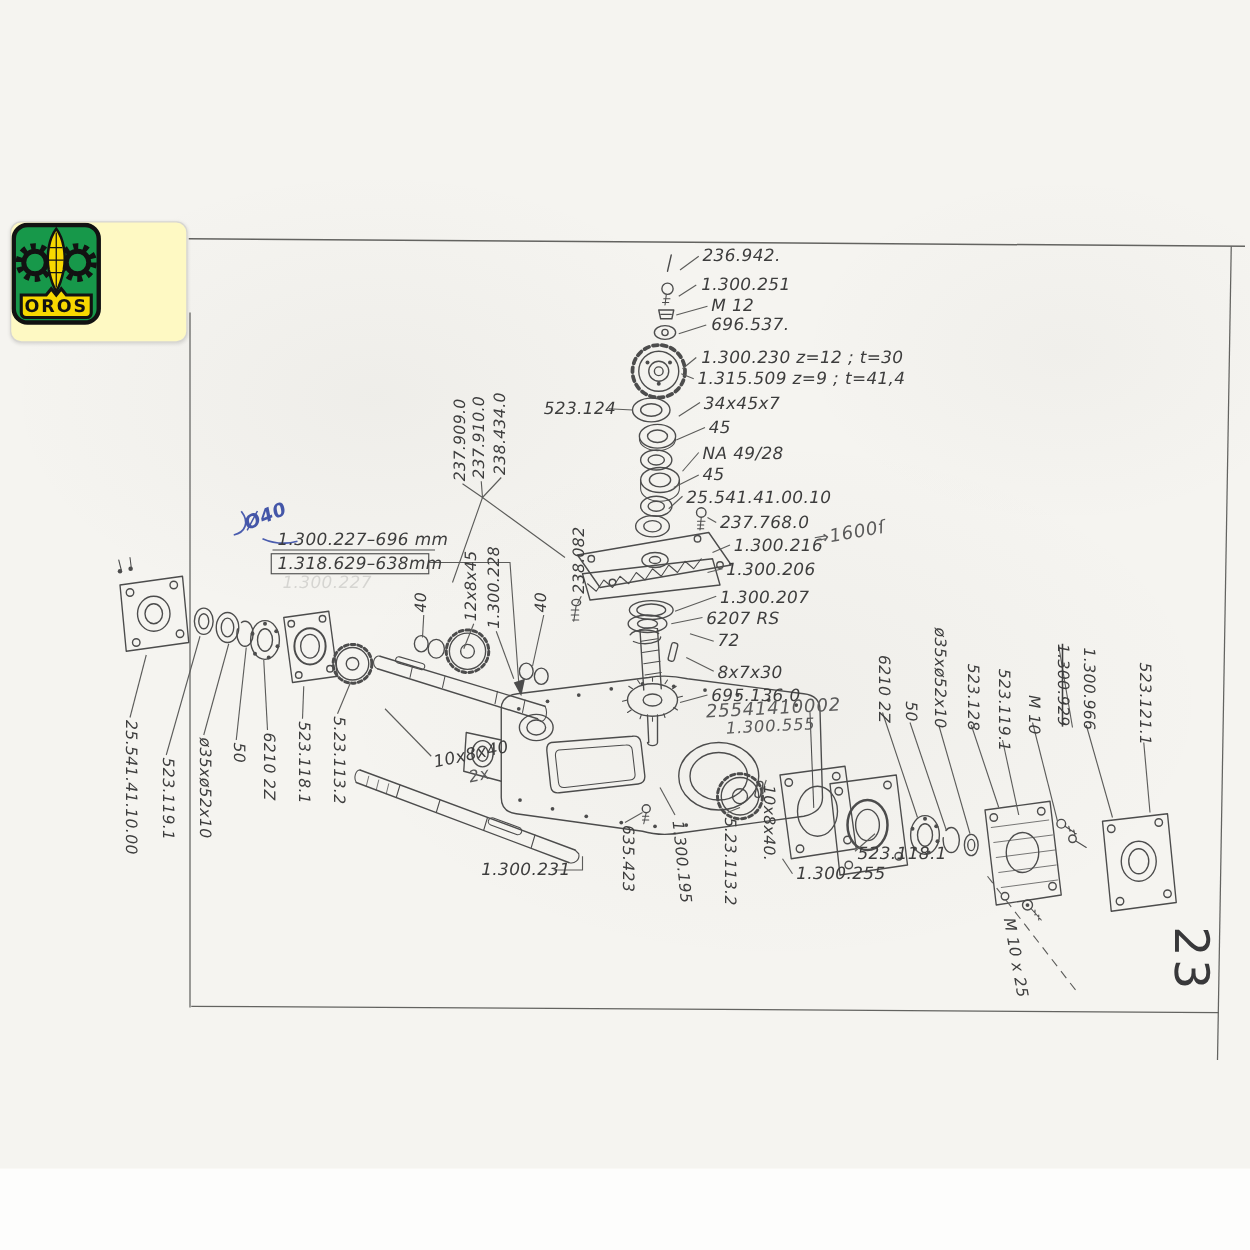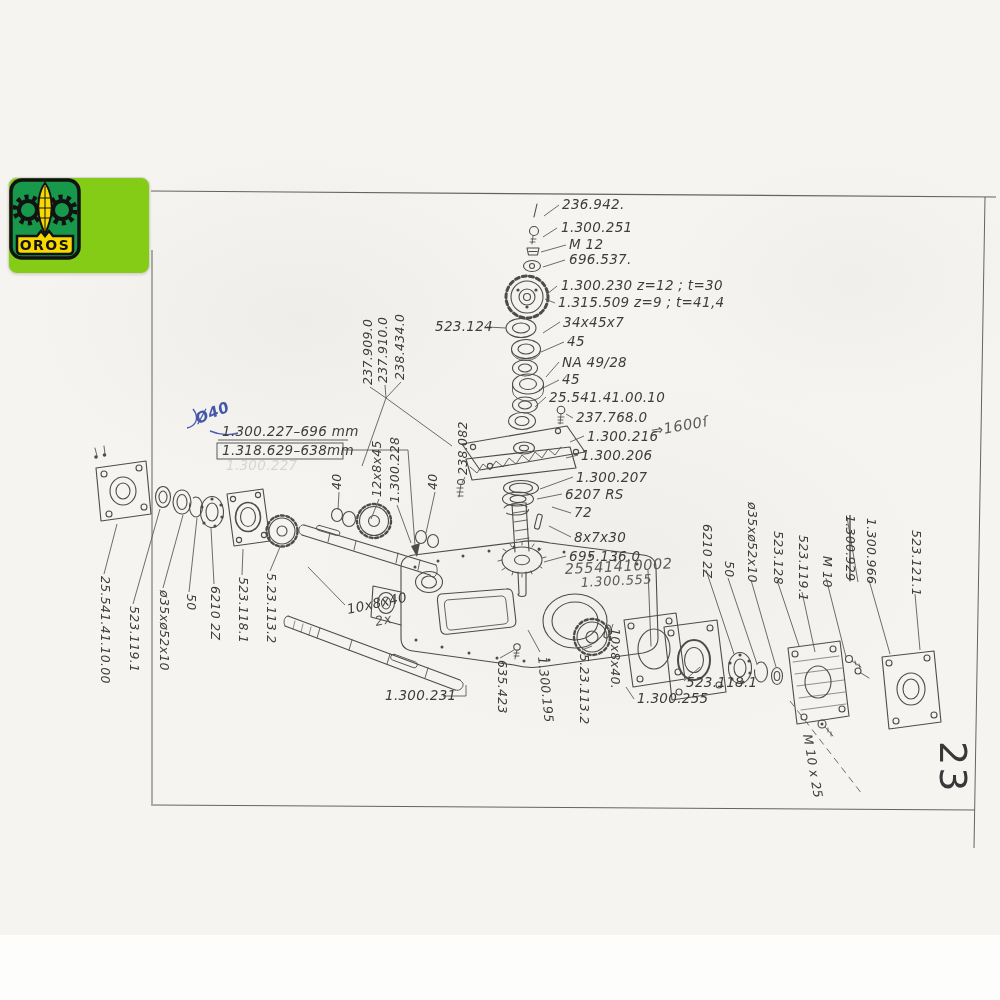--- a/index.html
+++ b/index.html
@@ -27,21 +27,21 @@
   .lbl{font:italic 13.5px "DejaVu Sans",sans-serif;fill:#3d3d3d;letter-spacing:.3px}
   .sm{font-size:12.5px}
   .hand{font:italic 13px "DejaVu Sans",sans-serif;fill:#5a5a5a;letter-spacing:.6px}
   .hbig{font-size:14.5px}
   .hb{font:italic bold 15px "DejaVu Sans",sans-serif;fill:#4456a8;letter-spacing:.5px}
   .ghost{opacity:.16}
   .strike{text-decoration:line-through}
   .pagenum{font:38px "DejaVu Sans",sans-serif;fill:#38383a;letter-spacing:2px}
   .boxline{stroke:#4c4c4c;fill:none;stroke-width:.9}
   
-  .logo-card{position:absolute;left:8px;top:177px;width:140px;height:95px;background:#84cc16;
+  .logo-card{position:absolute;left:8px;top:177px;width:140px;height:95px;background:#fef9c3;
       border:1px solid #d7d6d2;border-radius:9px;box-shadow:0 1px 3px rgba(0,0,0,.12);
       display:flex;align-items:center;justify-content:center;text-align:center;}
   .bottom-strip{position:absolute;left:0;top:935px;width:1000px;height:65px;background:#fdfdfc;}
 </style>
 </head>
 <body>
 
 <div class="paper"></div>
 <div class="paper-shade"></div>
 

